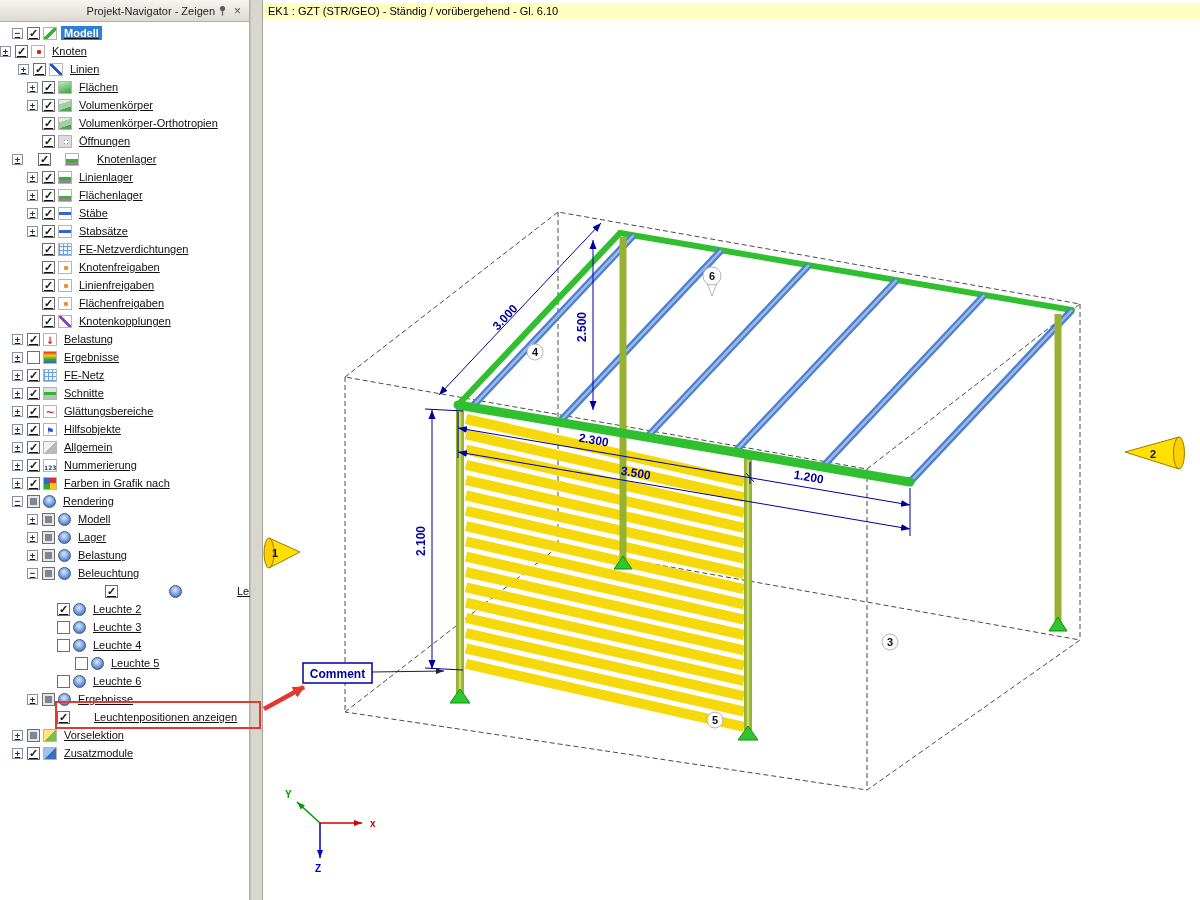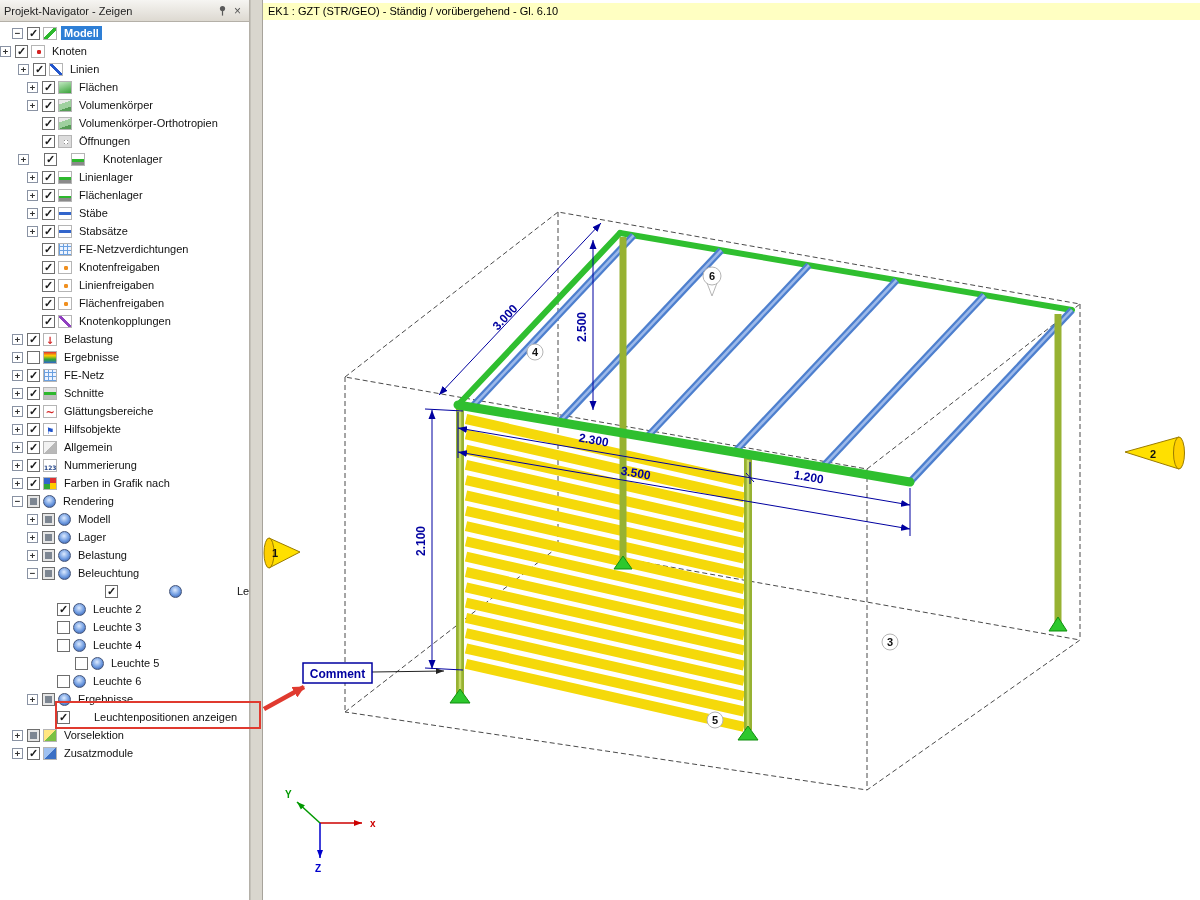--- a/index.html
+++ b/index.html
@@ -5,25 +5,25 @@
   html,body{margin:0;padding:0;}
   body{width:1200px;height:900px;position:relative;overflow:hidden;background:#fff;
        font-family:"Liberation Sans",sans-serif;}
 
   
   .panel{position:absolute;left:0;top:0;width:250px;height:900px;background:#fff;
          border-right:1px solid #b4b0a8;box-sizing:border-box;}
   .panel-titlebar{height:21px;background:linear-gradient(#f6f5f2,#ddd9d1);
          border-bottom:1px solid #b4b0a8;display:flex;align-items:center;
          padding:0 4px;font-size:11px;color:#222;}
-  .panel-title{flex:1;white-space:nowrap;overflow:hidden;}
+  .panel-title{flex:1;white-space:nowrap;overflow:hidden;text-align:right;}
   .titlebar-btn{width:15px;height:15px;display:flex;align-items:center;justify-content:center;
          color:#555;font-size:12px;line-height:1;}
   .tree{position:absolute;top:22px;left:0;right:0;padding-top:2px;}
-  .trow{display:flex;align-items:center;height:18px;white-space:nowrap;font-size:11px;color:#111;}
+  .trow{display:flex;align-items:center;height:18px;white-space:nowrap;font-size:11px;color:#111;text-decoration:underline;}
   .exp{width:11px;height:11px;border:1px solid #8a93a4;background:#fff;color:#333;flex:none;
        display:inline-flex;align-items:center;justify-content:center;
        font:bold 9px/1 "DejaVu Sans Mono",monospace;margin-right:4px;box-sizing:border-box;}
   .exp.plus::after{content:"+";}
   .exp.minus::after{content:"\2212";}
   .exp.none{visibility:hidden;border:none;}
   .cbx{width:13px;height:13px;border:1px solid #6e6e6e;background:#fff;flex:none;
        display:inline-flex;align-items:center;justify-content:center;margin-right:3px;box-sizing:border-box;}
   .cbx.checked::after{content:"\2713";font-size:11px;font-weight:bold;color:#1a1a1a;line-height:1;}
   .cbx.indeterminate{background:#e6e6e6;}
@@ -128,21 +128,21 @@
         <span class="cbx checked"></span>
         <span class="ticon ic-solids"></span>
         <span class="tlabel">Volumenkörper-Orthotropien</span>
       </div>
       <div class="trow" style="padding-left: 27px;">
         <span class="exp none"></span>
         <span class="cbx checked"></span>
         <span class="ticon ic-openings"></span>
         <span class="tlabel">Öffnungen</span>
       </div>
-      <div class="trow" style="padding-left: 18px; gap: 11px;">
+      <div class="trow" style="padding-left: 12px; gap: 11px;">
         <span class="exp plus"></span>
         <span class="cbx checked"></span>
         <span class="ticon ic-supports"></span>
         <span class="tlabel">Knotenlager</span>
       </div>
       <div class="trow" style="padding-left: 27px;">
         <span class="exp plus"></span>
         <span class="cbx checked"></span>
         <span class="ticon ic-supports"></span>
         <span class="tlabel">Linienlager</span>

